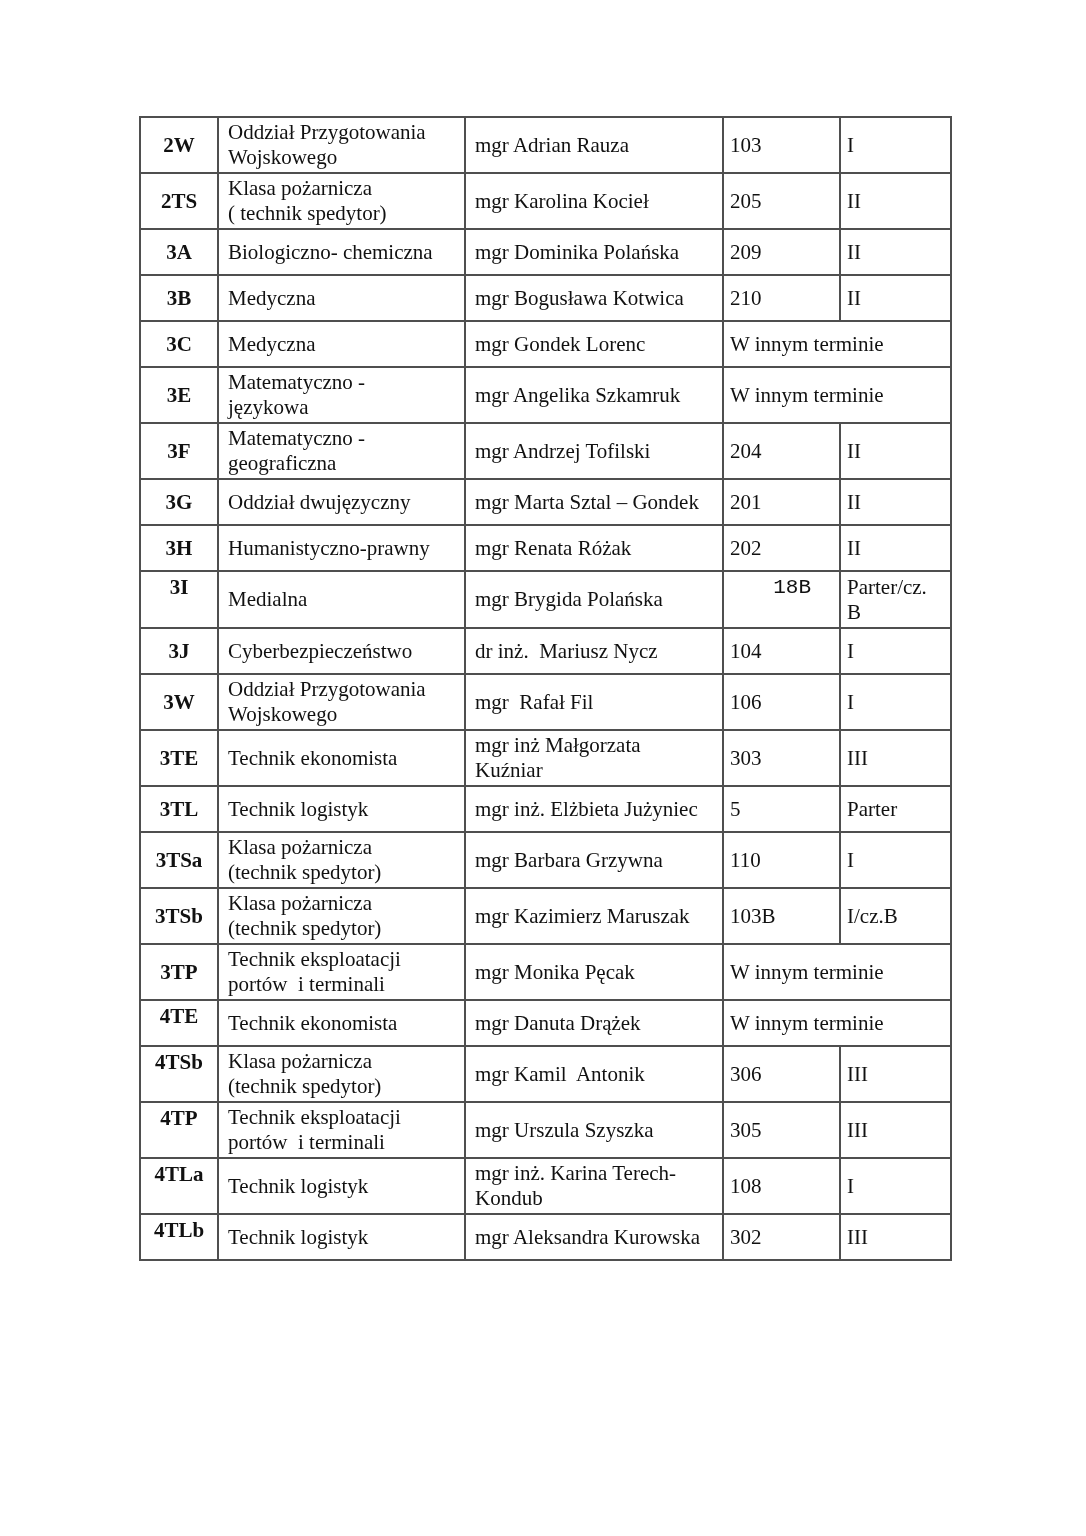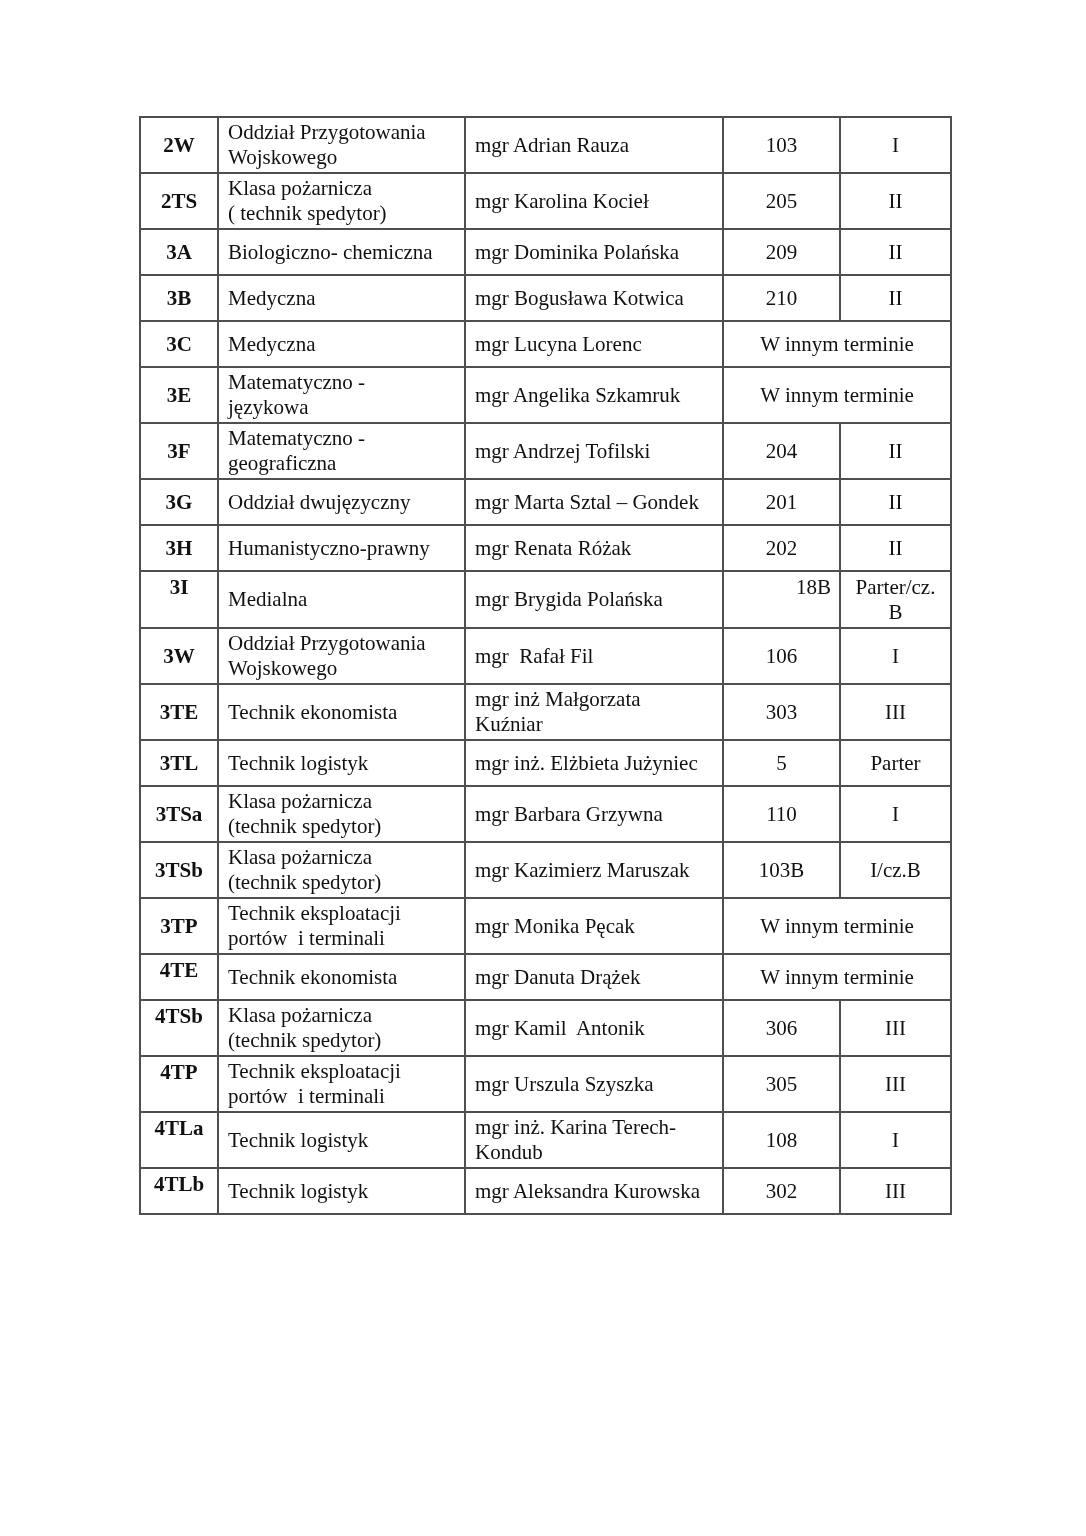--- a/index.html
+++ b/index.html
@@ -33,23 +33,23 @@
     font-size: 21px;
     line-height: 25px;
     height: 46px;              
     vertical-align: middle;
     padding: 2px 6px;
     white-space: pre-wrap;     
     overflow: hidden;
   }
   td.code   { font-weight: bold; text-align: center; }
   td.profile, td.teacher { text-align: left; padding-left: 9px; padding-right: 3px; }
-  td.room, td.floor, td.note { text-align: center; }
+  td.room, td.floor, td.note { }
   td.vtop   { vertical-align: top; padding-top: 3px; }
-  td.aright { text-align: right; padding-right: 8px; }
+  td.aright { text-align: right; padding-right: 28px; font-family: Liberation Mono, monospace; }
 </style>
 </head>
 <body>
 
 <div class="page">
   <table class="schedule">
     <colgroup>
       <col class="col-code">
       <col class="col-profile">
       <col class="col-teacher">
@@ -83,21 +83,21 @@
         <tr>
           <td class="code">3B</td>
           <td class="profile">Medyczna</td>
           <td class="teacher">mgr Bogusława Kotwica</td>
           <td class="room">210</td>
           <td class="floor">II</td>
         </tr>
         <tr>
           <td class="code">3C</td>
           <td class="profile">Medyczna</td>
-          <td class="teacher">mgr Lucyna Lorenc</td>
+          <td class="teacher">mgr Gondek Lorenc</td>
           <td class="note" colspan="2">W innym terminie</td>
         </tr>
         <tr>
           <td class="code">3E</td>
           <td class="profile">Matematyczno -
 językowa</td>
           <td class="teacher">mgr Angelika Szkamruk</td>
           <td class="note" colspan="2">W innym terminie</td>
         </tr>
         <tr>
@@ -124,20 +124,27 @@
         </tr>
         <tr>
           <td class="code vtop">3I</td>
           <td class="profile">Medialna</td>
           <td class="teacher">mgr Brygida Polańska</td>
           <td class="room vtop aright">18B</td>
           <td class="floor vtop">Parter/cz.
 B</td>
         </tr>
         <tr>
+          <td class="code">3J</td>
+          <td class="profile">Cyberbezpieczeństwo</td>
+          <td class="teacher">dr inż.  Mariusz Nycz</td>
+          <td class="room">104</td>
+          <td class="floor">I</td>
+        </tr>
+        <tr>
           <td class="code">3W</td>
           <td class="profile">Oddział Przygotowania
 Wojskowego</td>
           <td class="teacher">mgr  Rafał Fil</td>
           <td class="room">106</td>
           <td class="floor">I</td>
         </tr>
         <tr>
           <td class="code">3TE</td>
           <td class="profile">Technik ekonomista</td>

